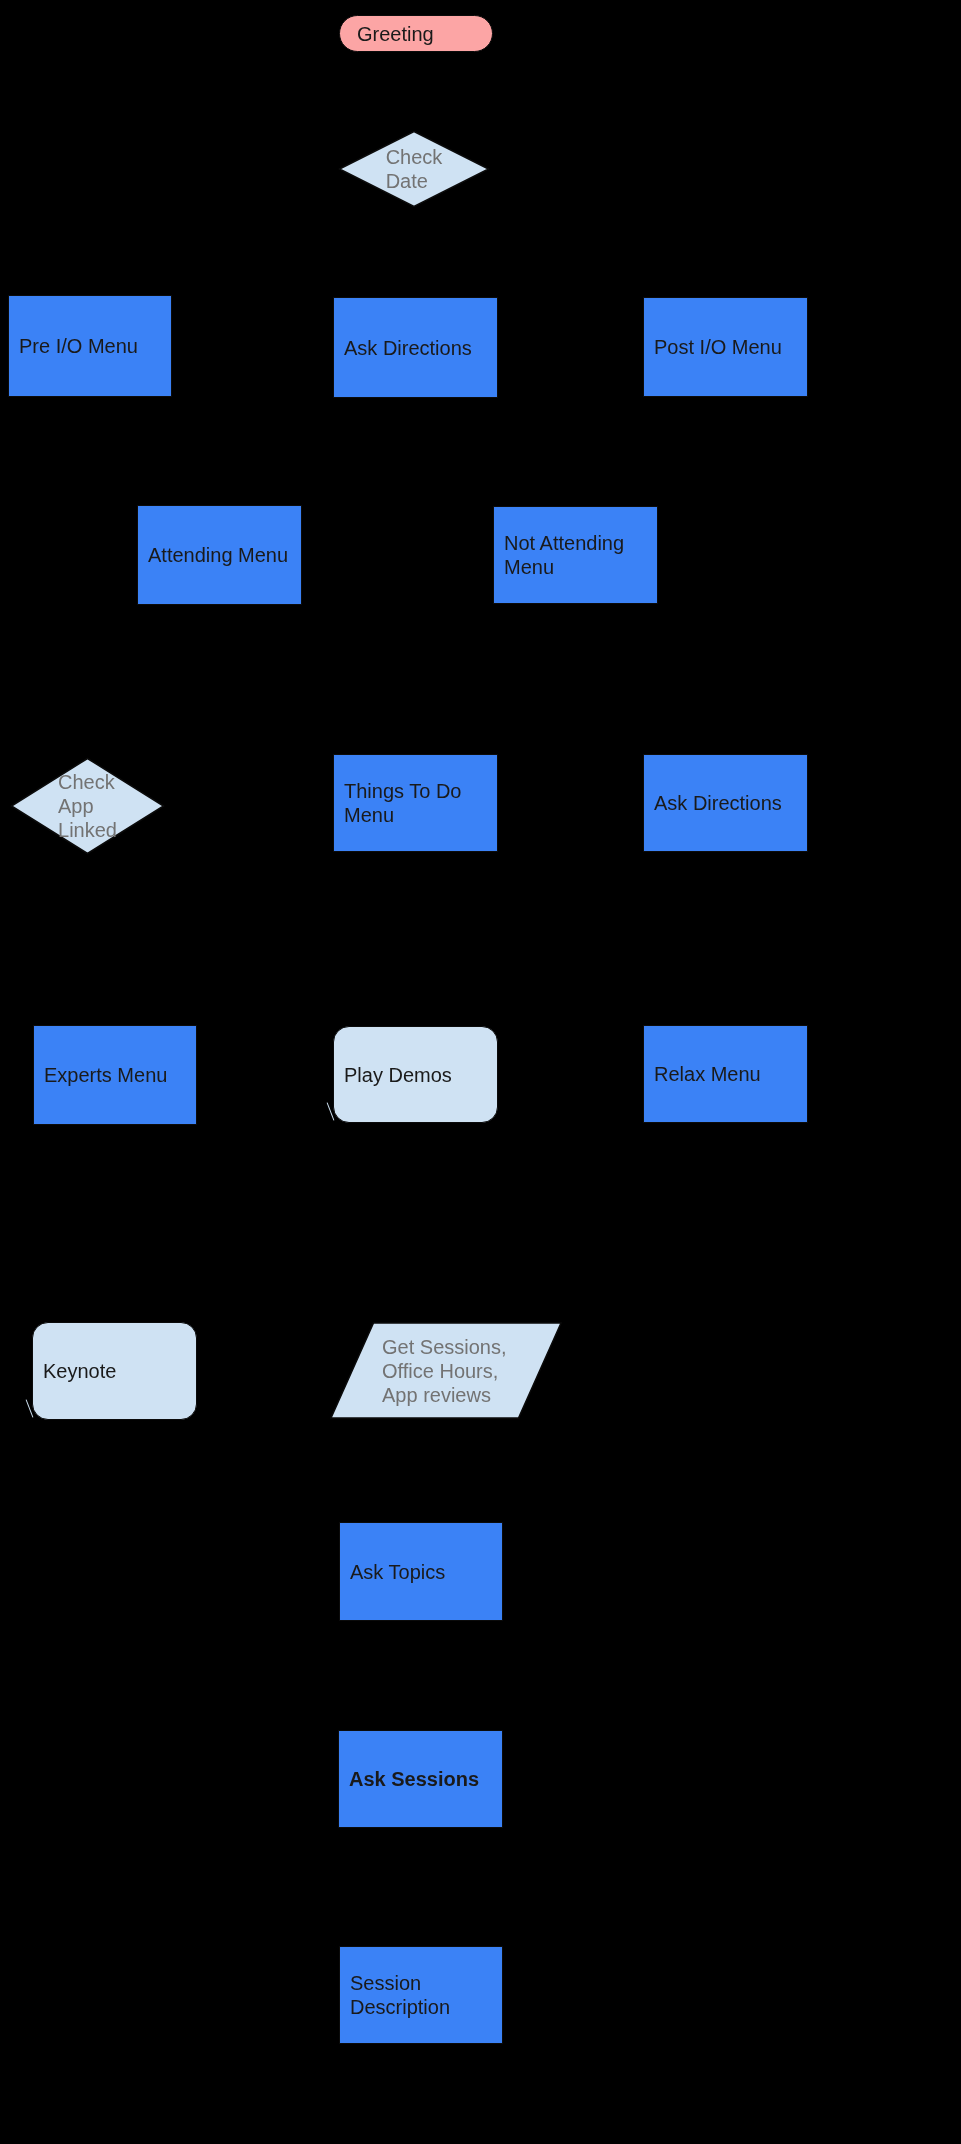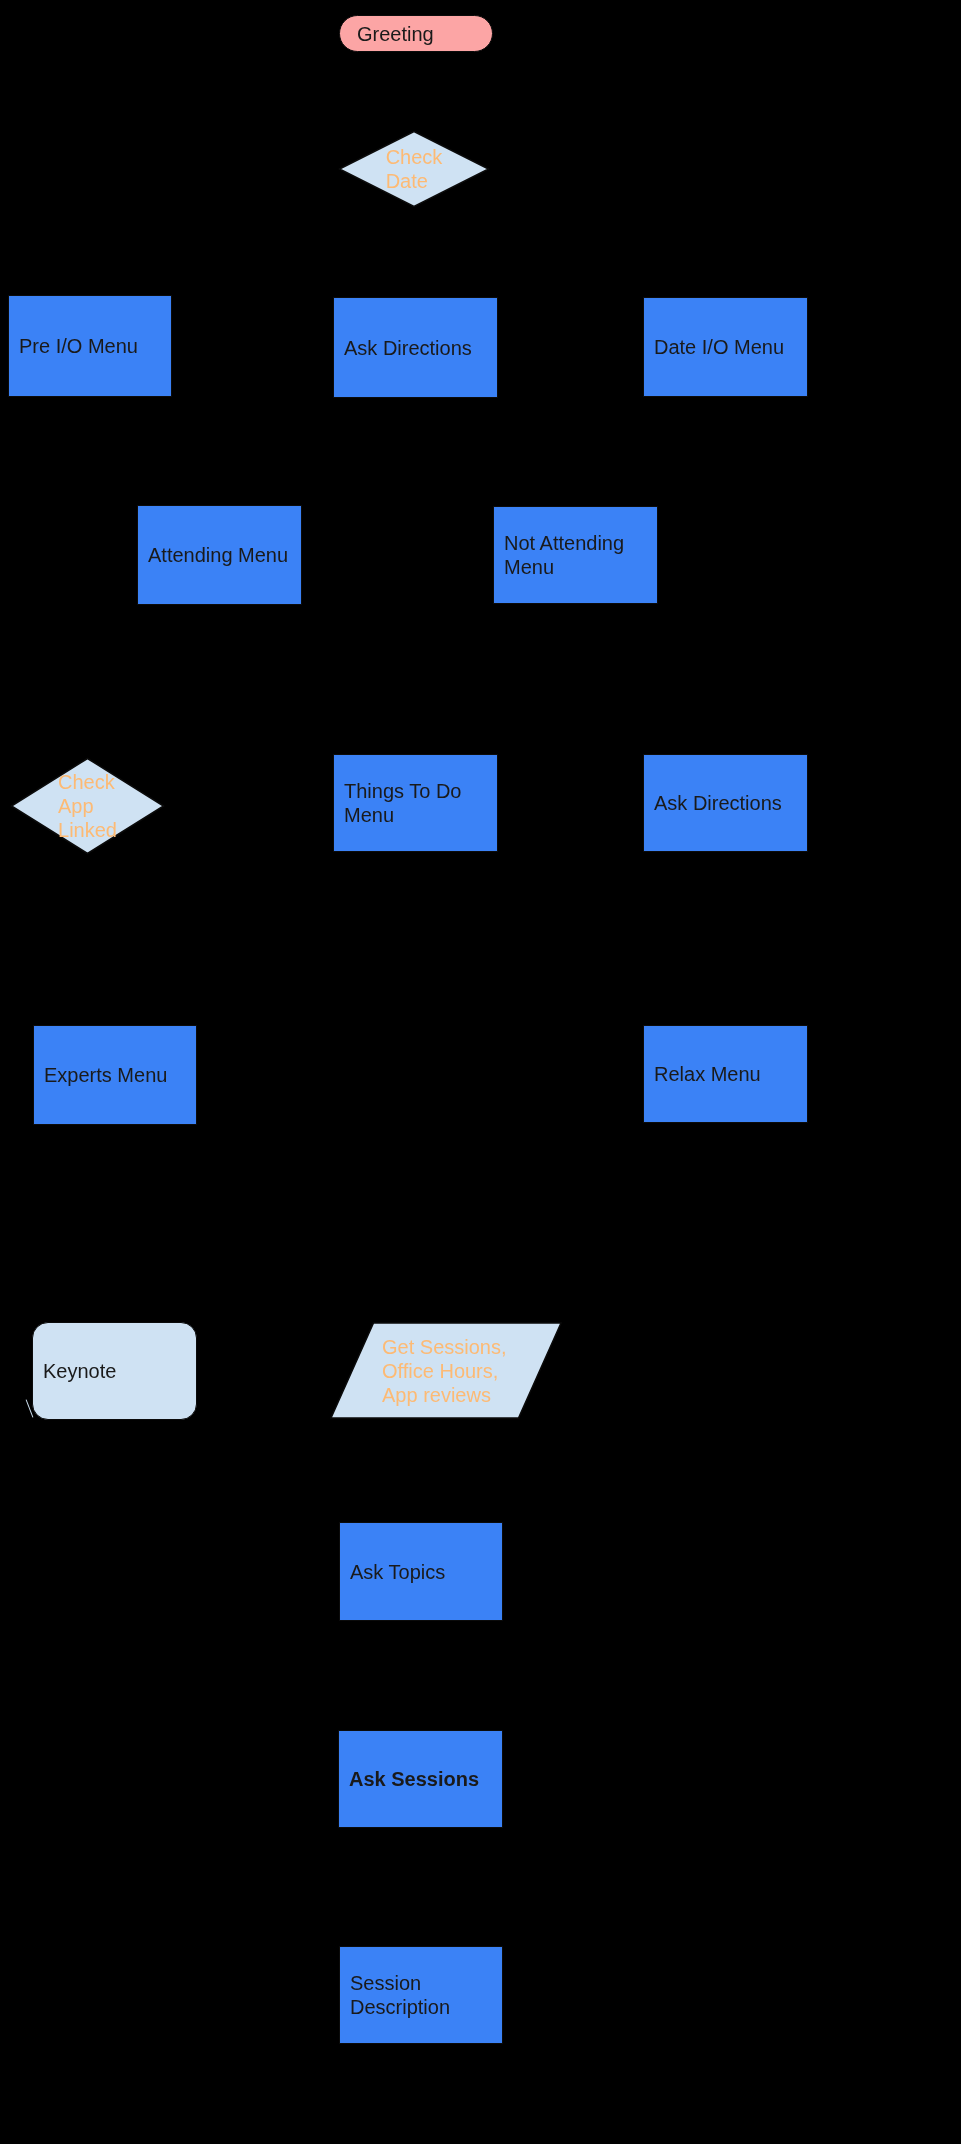--- a/index.html
+++ b/index.html
@@ -52,21 +52,21 @@
     display: block;
   }
   .overlay-label {
     position: absolute;
     inset: 0;
     display: flex;
     align-items: center;
     justify-content: center;
     font-size: 20px;
     line-height: 24px;
-    color: #fdba74;
+    color: #737373;
     white-space: pre-line;
     text-align: left;
   }
   .overlay-label.pad-left {
     justify-content: flex-start;
     padding-left: 52px;
   }
   .curl {
     position: absolute;
     left: -4px;
@@ -89,21 +89,21 @@
       <polygon points="76,1.5 150.5,39 76,76.5 1.5,39" fill="#cfe2f3" stroke="#0b0b0b" stroke-width="1.5"></polygon>
     </svg>
     <div class="overlay-label">Check
 Date</div>
   </div>
 
   <div class="node proc" style="left:8px; top:295px; width:164px; height:102px;">Pre I/O Menu</div>
 
   <div class="node proc" style="left:333px; top:297px; width:165px; height:101px;">Ask Directions</div>
 
-  <div class="node proc" style="left:643px; top:297px; width:165px; height:100px;">Date I/O Menu</div>
+  <div class="node proc" style="left:643px; top:297px; width:165px; height:100px;">Post I/O Menu</div>
 
   <div class="node proc" style="left:137px; top:505px; width:165px; height:100px;">Attending Menu</div>
 
   <div class="node proc" style="left:493px; top:506px; width:165px; height:98px;">Not Attending
 Menu</div>
 
   <div class="shape-wrap" style="left:10px; top:757px; width:155px; height:98px;">
     <svg width="155" height="98" viewBox="0 0 155 98">
       <polygon points="77.5,1.5 153.5,49 77.5,96.5 1.5,49" fill="#cfe2f3" stroke="#0b0b0b" stroke-width="1.5"></polygon>
     </svg>
@@ -112,20 +112,24 @@
 Linked</div>
   </div>
 
   <div class="node proc" style="left:333px; top:754px; width:165px; height:98px;">Things To Do
 Menu</div>
 
   <div class="node proc" style="left:643px; top:754px; width:165px; height:98px;">Ask Directions</div>
 
   <div class="node proc" style="left:33px; top:1025px; width:164px; height:100px;">Experts Menu</div>
 
+  <div class="node round" style="left:333px; top:1026px; width:165px; height:97px;">
+    <span>Play Demos</span>
+    <span class="curl"></span>
+  </div>
 
   <div class="node proc" style="left:643px; top:1025px; width:165px; height:98px;">Relax Menu</div>
 
   <div class="node round" style="left:32px; top:1322px; width:165px; height:98px;">
     <span>Keynote</span>
     <span class="curl"></span>
   </div>
 
   <div class="shape-wrap" style="left:330px; top:1322px; width:232px; height:97px;">
     <svg width="232" height="97" viewBox="0 0 232 97">

